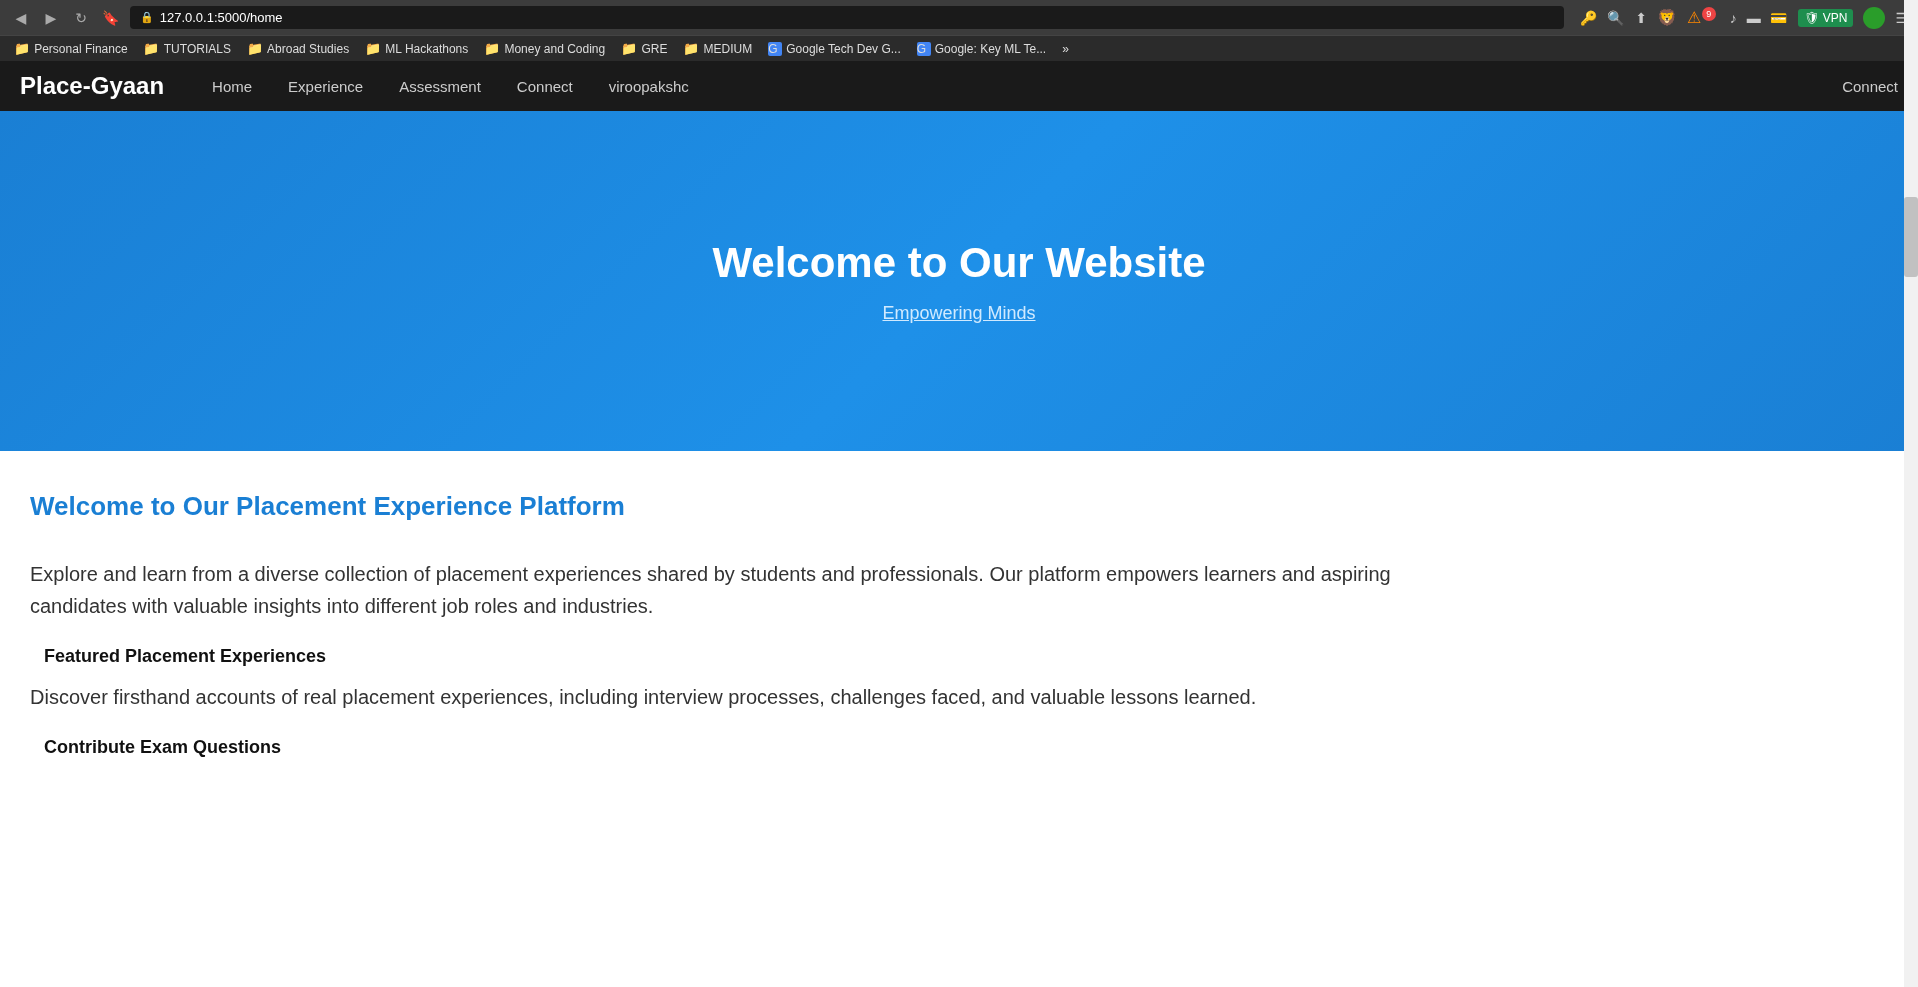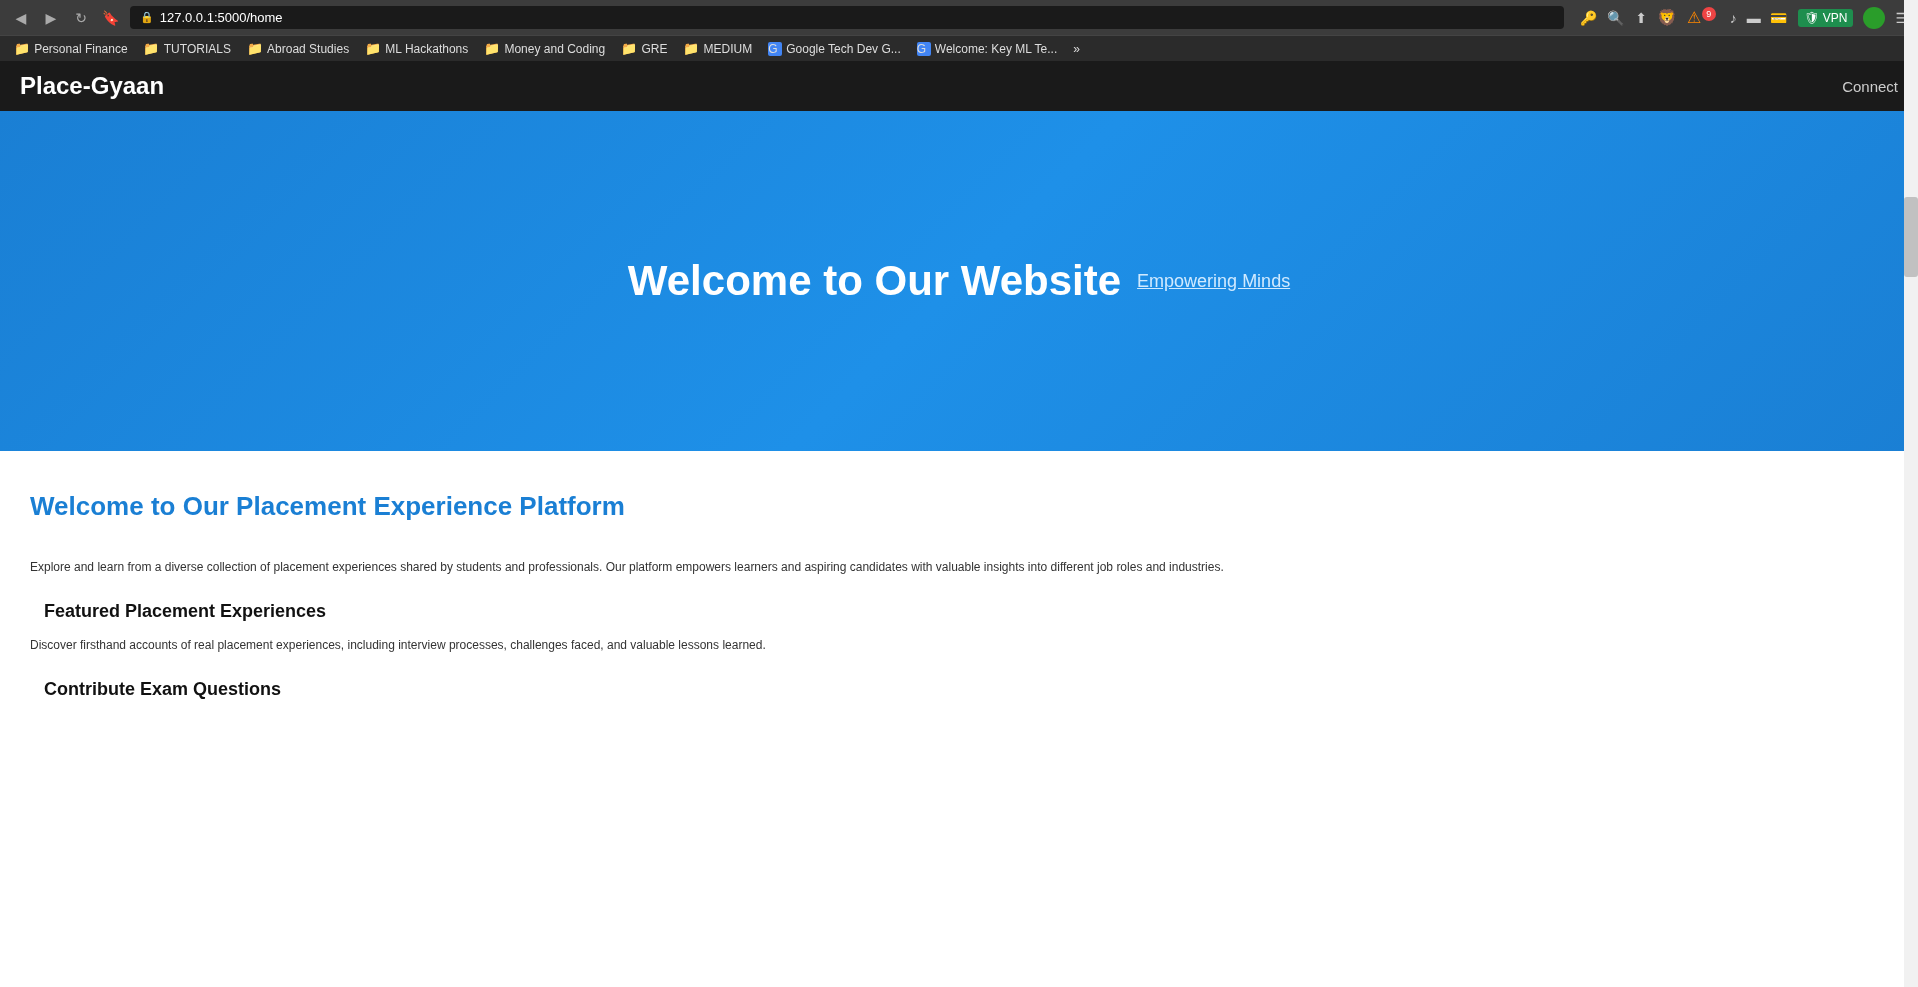--- a/index.html
+++ b/index.html
@@ -102,21 +102,21 @@
       font-size: 15px;
       margin-left: auto;
       cursor: pointer;
     }
 
     
     .hero {
       background: linear-gradient(135deg, #1a7fd4 0%, #1e90e8 50%, #1a7fd4 100%);
       height: 340px;
       display: flex;
-      flex-direction: row;
+      flex-direction: column;
       align-items: center;
       justify-content: center;
       gap: 16px;
     }
 
     .hero-title {
       color: #fff;
       font-size: 42px;
       font-weight: bold;
       text-align: center;
@@ -137,21 +137,21 @@
 
     .section-title {
       color: #1a7fd4;
       font-size: 26px;
       font-weight: bold;
       margin-bottom: 36px;
     }
 
     .body-text {
       color: #333;
-      font-size: 12px;
+      font-size: 20px;
       line-height: 1.6;
       margin-bottom: 24px;
     }
 
     .subsection-title {
       color: #111;
       font-size: 18px;
       font-weight: bold;
       margin-bottom: 14px;
       margin-left: 14px;
@@ -251,30 +251,37 @@
     <div class="bookmark-item">
       <span class="folder-icon">📁</span>
       <span>MEDIUM</span>
     </div>
     <div class="bookmark-item">
       <span class="site-icon" style="background:#4285f4;">G</span>
       <span>Google Tech Dev G...</span>
     </div>
     <div class="bookmark-item">
       <span class="site-icon" style="background:#4285f4;">G</span>
-      <span>Welcome: Key ML Te...</span>
+      <span>Google: Key ML Te...</span>
     </div>
     <div class="bookmark-item">
       <span>»</span>
     </div>
   </div>
 </div>
 
 <nav class="site-nav">
   <div class="brand">Place-Gyaan</div>
+  <div class="nav-links">
+    <a class="nav-link">Home</a>
+    <a class="nav-link">Experience</a>
+    <a class="nav-link">Assessment</a>
+    <a class="nav-link">Connect</a>
+    <a class="nav-link">viroopakshc</a>
+  </div>
   <div class="nav-logout">Connect</div>
 </nav>
 
 <div class="hero">
   <h1 class="hero-title">Welcome to Our Website</h1>
   <p class="hero-subtitle">Empowering Minds</p>
 </div>
 
 <div class="main-content">
   <h2 class="section-title">Welcome to Our Placement Experience Platform</h2>

